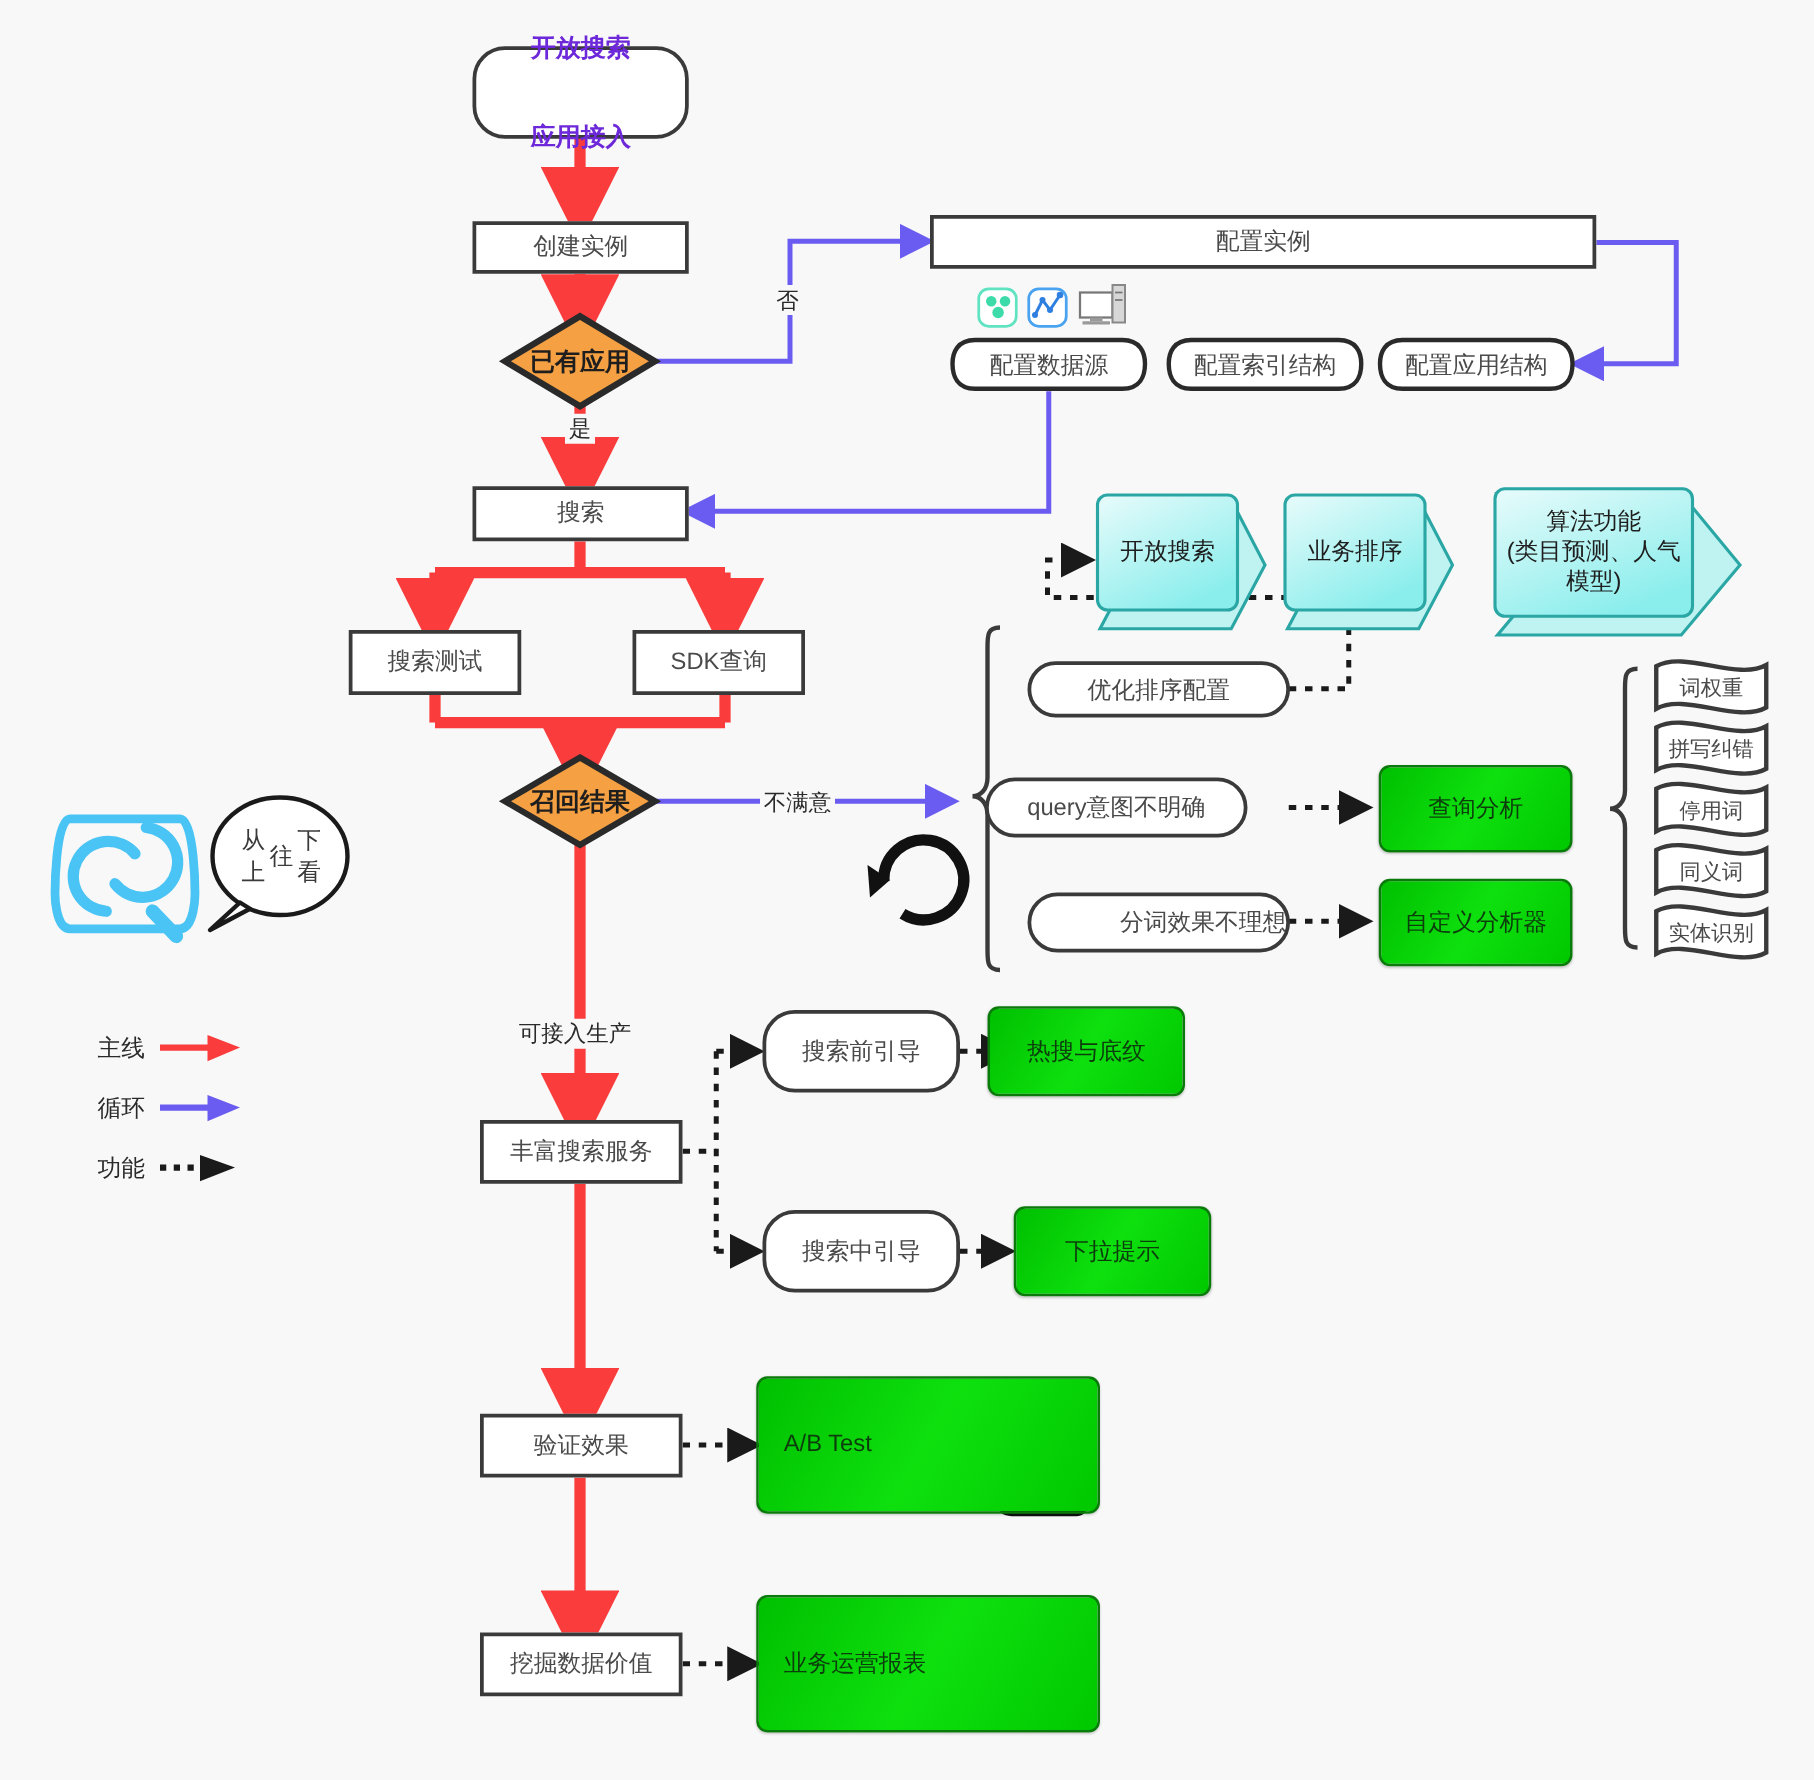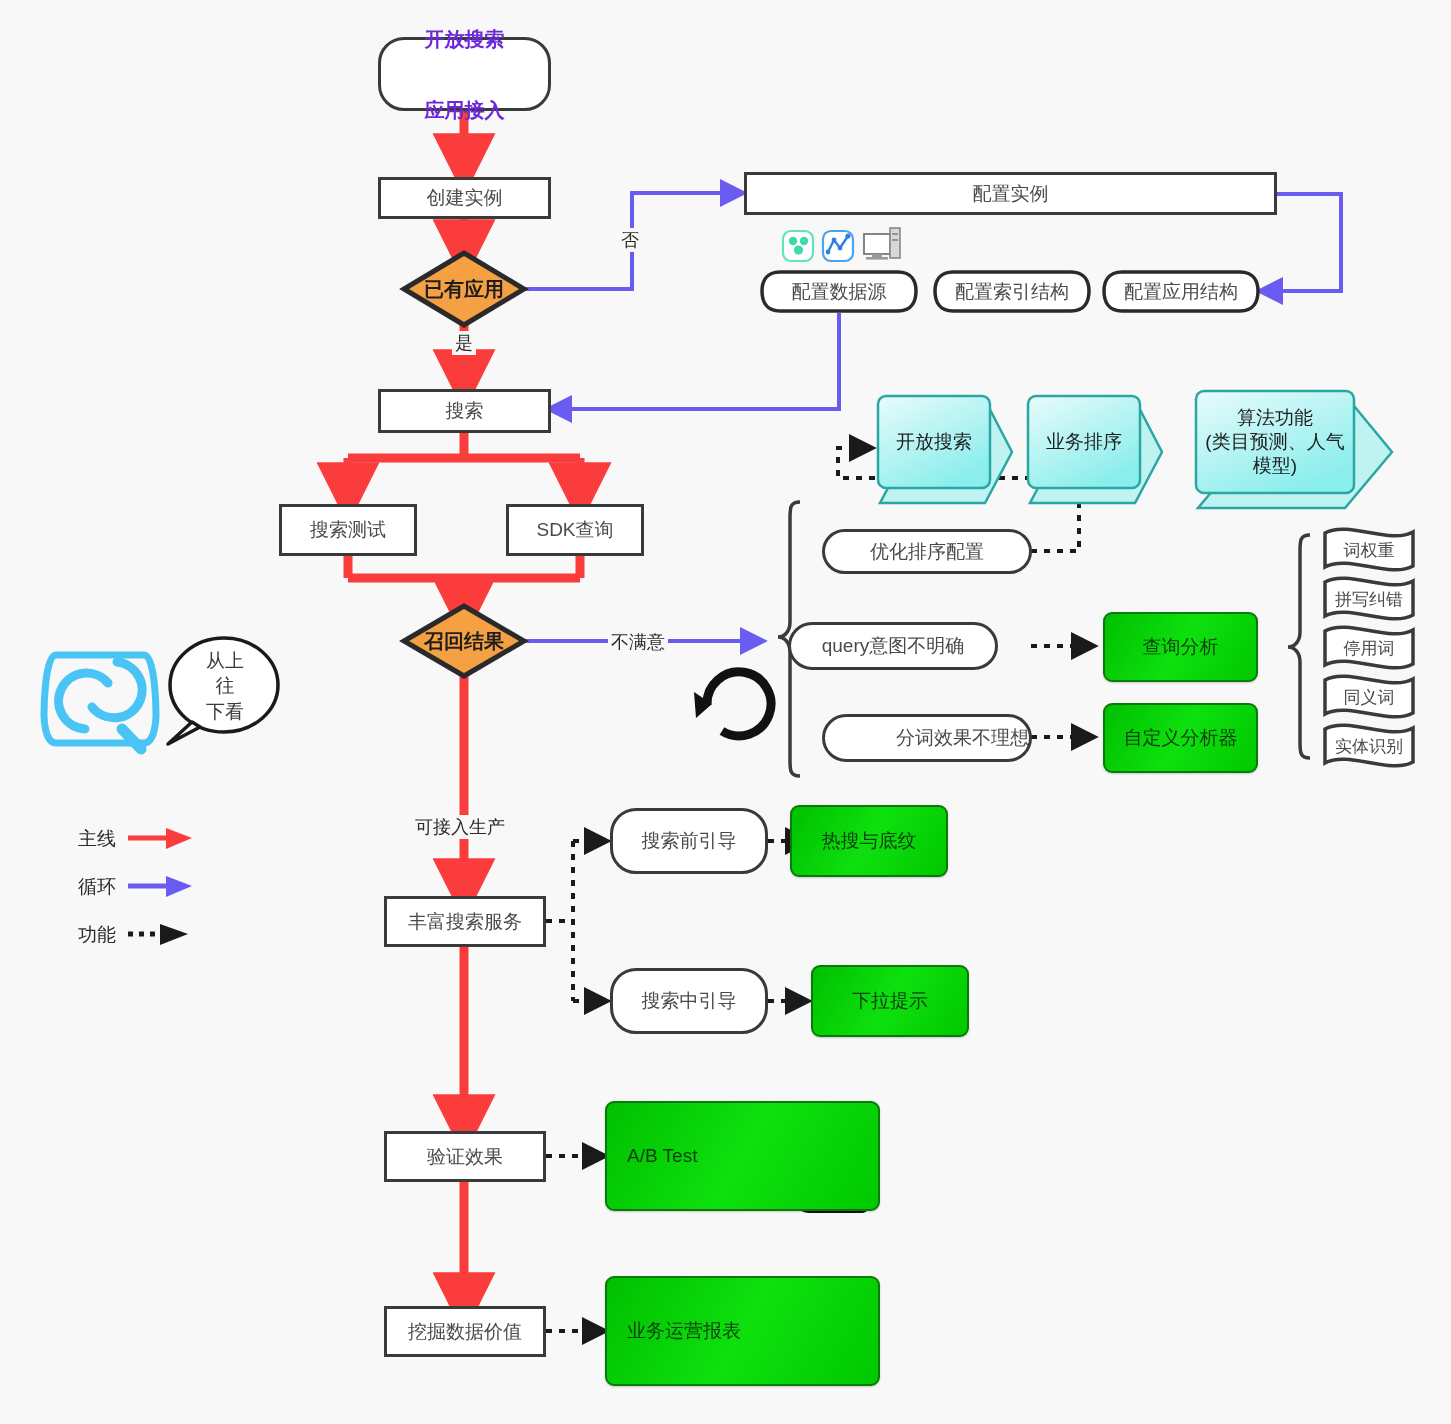--- a/index.html
+++ b/index.html
@@ -366,21 +366,21 @@
   </div>
   <div class="node green left" style="left:605px;top:1276px;width:275px;height:110px;">
     <span>业务运营报表</span>
   </div>
 
   <div class="elabel" style="left:618px;top:228px;">否</div>
   <div class="elabel" style="left:452px;top:331px;">是</div>
   <div class="elabel" style="left:608px;top:630px;">不满意</div>
   <div class="elabel" style="left:412px;top:815px;">可接入生产</div>
 
-  <div class="node bubble" style="left:190px;top:652px;width:70px;height:68px;flex-direction:column;">
+  <div class="node bubble" style="left:190px;top:652px;width:70px;height:68px;flex-direction:row;">
     <span class="bubble-label">从上</span>
     <span class="bubble-label">往</span>
     <span class="bubble-label">下看</span>
   </div>
 
   <div class="legend-row" style="left:78px;top:826px;">
     <span class="legend-text">主线</span>
   </div>
   <div class="legend-row" style="left:78px;top:874px;">
     <span class="legend-text">循环</span>

